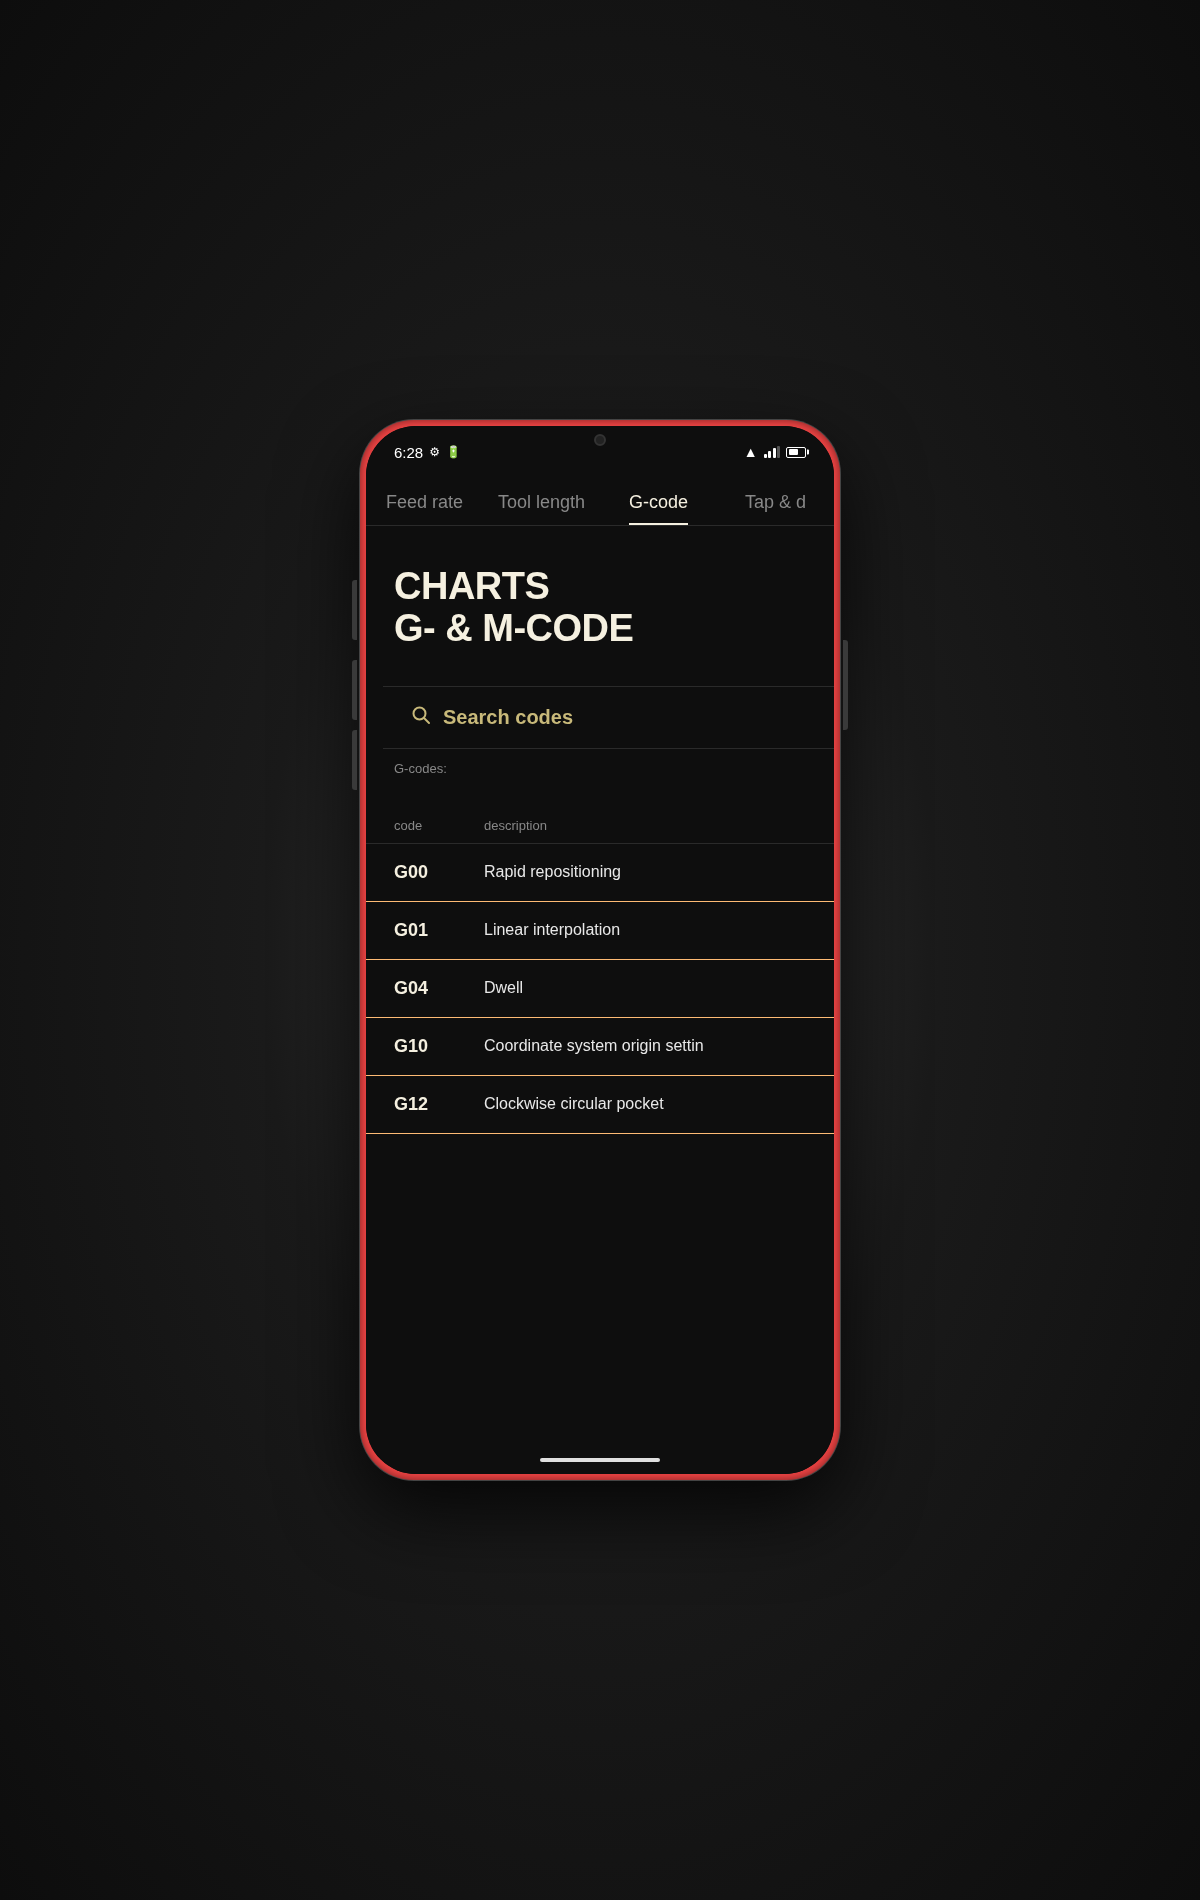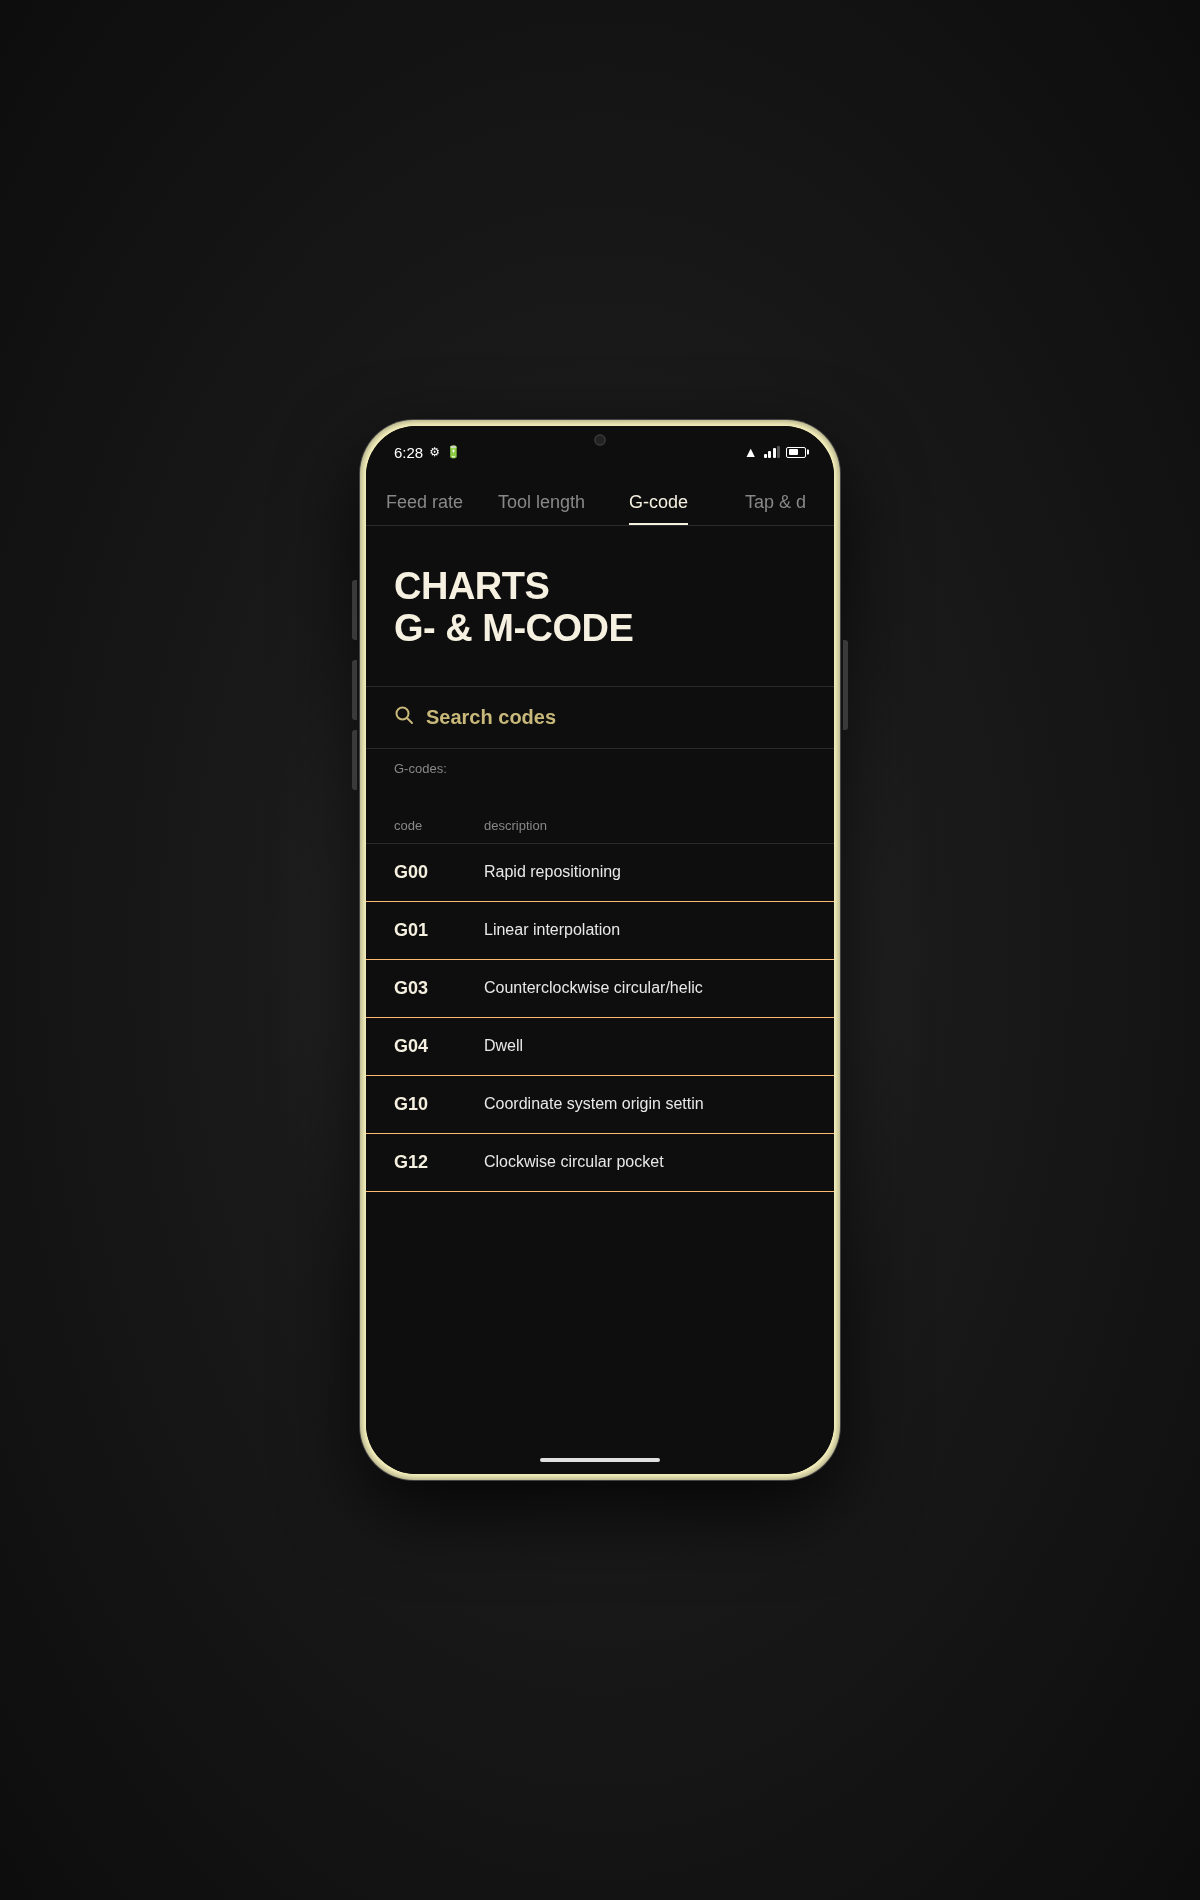--- a/index.html
+++ b/index.html
@@ -10,21 +10,21 @@
       background: radial-gradient(ellipse at center, #3a3a3a 0%, #1a1a1a 40%, #0d0d0d 100%);
       display: flex;
       align-items: center;
       justify-content: center;
       font-family: 'Helvetica Neue', Arial, sans-serif;
     }
 
     .phone-outer {
       width: 480px;
       height: 1060px;
-      background: #fef9c3;
+      background: #ef4444;
       border-radius: 54px;
       padding: 6px;
       box-shadow:
         0 0 0 1px #444,
         0 30px 80px rgba(0,0,0,0.8),
         inset 0 0 10px rgba(0,0,0,0.5);
       position: relative;
     }
 
     .phone-inner {
@@ -160,20 +160,21 @@
       letter-spacing: -0.5px;
       text-transform: uppercase;
     }
 
     
     .search-container {
       background: #0e0e0e;
       padding: 0 0 0 0;
       flex-shrink: 0;
       border-top: 1px solid #2a2a2a;
+      margin-left: 17px;
     }
 
     .search-box {
       display: flex;
       align-items: center;
       padding: 18px 28px;
       gap: 12px;
       border-bottom: 1px solid #2a2a2a;
     }
 
@@ -385,24 +386,20 @@
 
         <div class="table-row">
           <div class="code">G00</div>
           <div class="description">Rapid repositioning</div>
         </div>
         <div class="table-row">
           <div class="code">G01</div>
           <div class="description">Linear interpolation</div>
         </div>
         <div class="table-row">
-          <div class="code">G03</div>
-          <div class="description">Counterclockwise circular/helic</div>
-        </div>
-        <div class="table-row">
           <div class="code">G04</div>
           <div class="description">Dwell</div>
         </div>
         <div class="table-row">
           <div class="code">G10</div>
           <div class="description">Coordinate system origin settin</div>
         </div>
         <div class="table-row">
           <div class="code">G12</div>
           <div class="description">Clockwise circular pocket</div>

